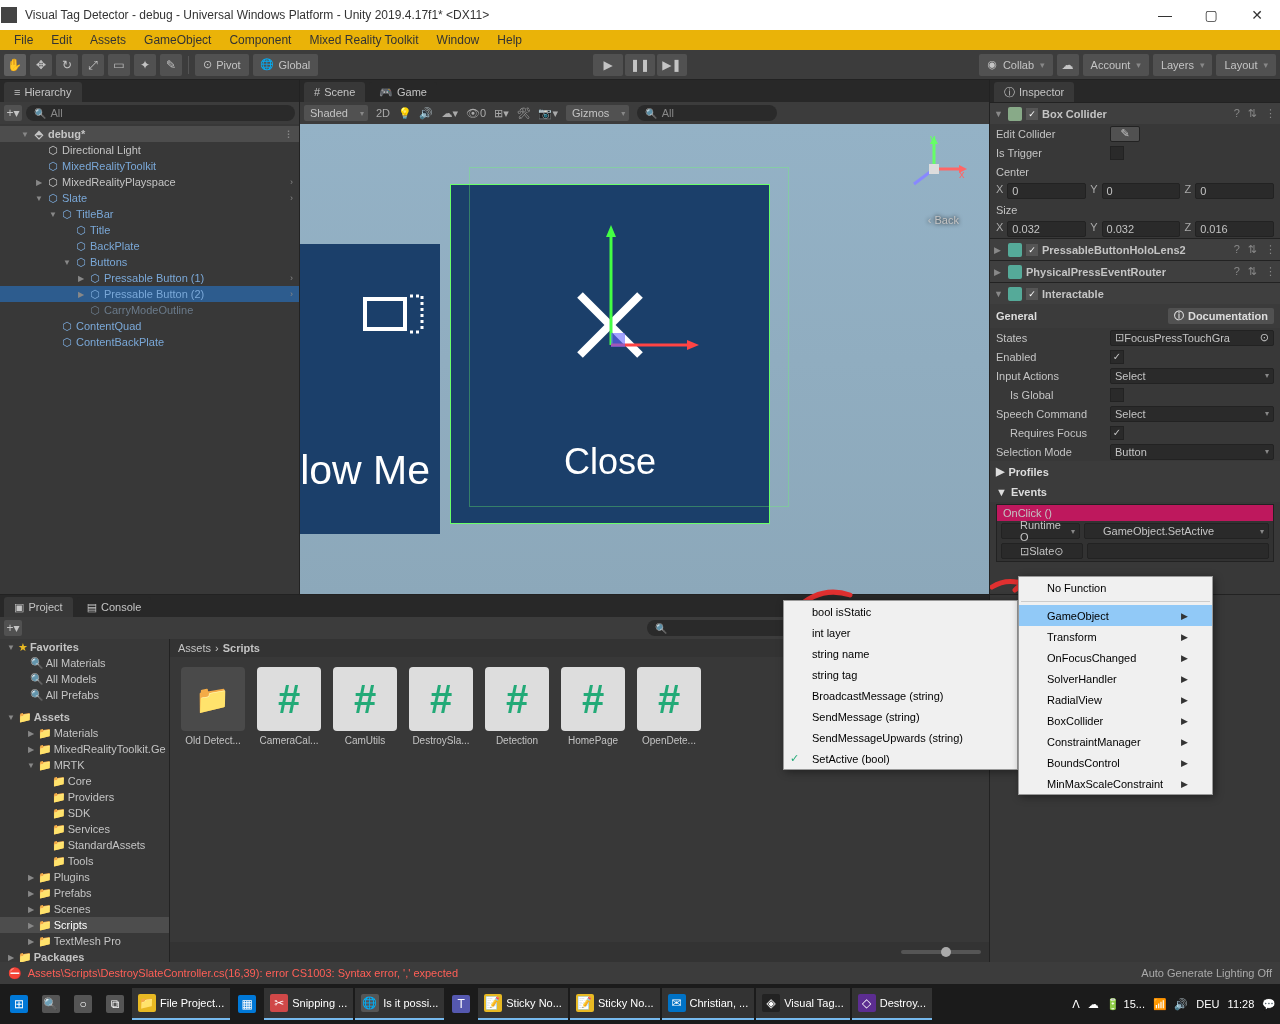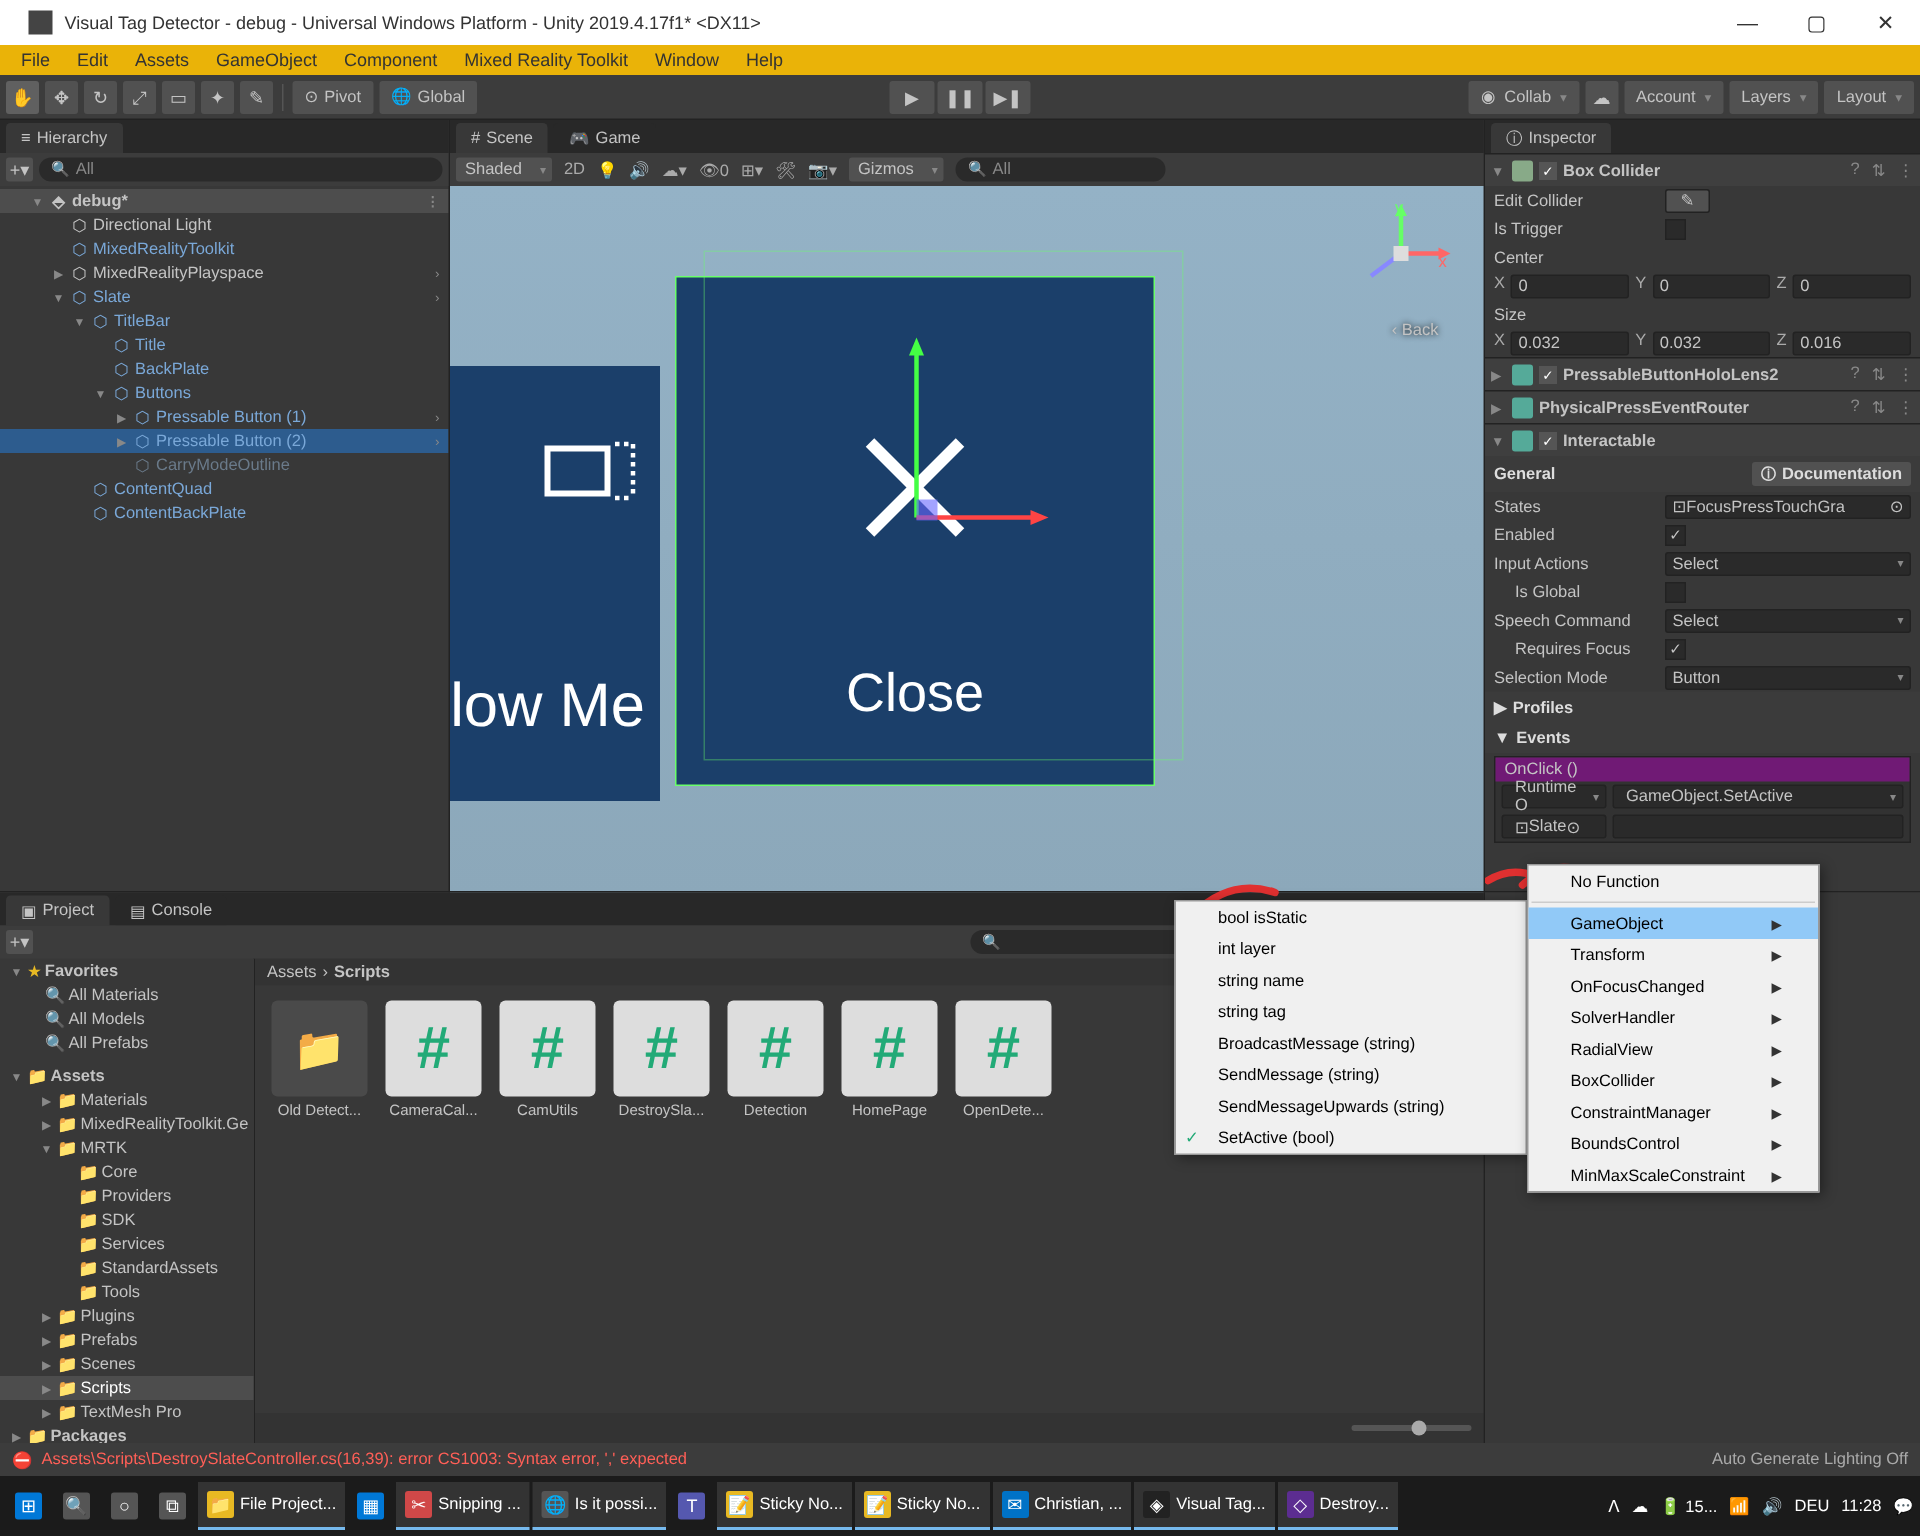--- a/index.html
+++ b/index.html
@@ -1,19 +1,19 @@
 <!DOCTYPE html>
 <html><head>
 <meta charset="utf-8">
 <style>
 * { margin: 0; padding: 0; box-sizing: border-box; font-family: "Segoe UI", Arial, sans-serif; font-size: 11px; }
 body { width: 1280px; height: 1024px; background: #383838; color: #c4c4c4; overflow: hidden; position: relative; }
 
 
-.titlebar { height: 30px; background: #fff; color: #333; display: flex; align-items: center; padding-left: 19px; }
+.titlebar { height: 30px; background: #fff; color: #333; display: flex; align-items: center; padding-left: 1px; }
 .titlebar .app-icon { width: 16px; height: 16px; background: #444; margin-right: 8px; }
 .titlebar .title-text { flex: 1; font-size: 12px; }
 .titlebar .win-btns { display: flex; }
 .titlebar .win-btn { width: 46px; height: 30px; display: flex; align-items: center; justify-content: center; color: #333; font-size: 14px; }
 
 
 .menubar { height: 20px; background: #eab308; color: #333; display: flex; align-items: center; padding: 0 6px; gap: 2px; }
 .menubar span { padding: 2px 8px; font-size: 12px; }
 
 
@@ -79,23 +79,23 @@
 .prop-field { flex: 1; height: 16px; background: #2a2a2a; border: 1px solid #222; border-radius: 2px; padding: 0 4px; display: flex; align-items: center; color: #c4c4c4; position: relative; }
 .prop-field.btn { background: #515151; justify-content: center; }
 .prop-field.drop::after { content: "▾"; position: absolute; right: 4px; color: #888; font-size: 8px; }
 .prop-chk { width: 14px; height: 14px; background: #2a2a2a; border: 1px solid #222; display:flex; align-items:center; justify-content:center; font-size:10px;}
 .xyz-group { display: flex; gap: 4px; flex: 1; }
 .xyz-group .lbl { color: #aaa; }
 .xyz-group .prop-field { flex: 1; }
 .section-label { padding: 4px 6px; font-weight: bold; color: #ddd; background: #3b3b3b; display:flex; align-items:center; gap:4px;}
 .doc-btn { margin-left: auto; height: 16px; padding: 0 6px; background: #515151; border-radius: 2px; font-size: 10px; display:flex; align-items:center; gap:4px;}
 .event-box { margin: 2px 6px; border: 1px solid #222; background: #323232; }
-.event-box .hdr { background: #701a75; padding: 2px 6px; }
+.event-box .hdr { background: #be185d; padding: 2px 6px; }
 .event-box .row { display: flex; gap: 4px; padding: 2px 4px; }
-.event-box .cell { flex: 1; height: 16px; background: #2a2a2a; border: 1px solid #222; border-radius: 2px; padding: 0 8px; display: flex; align-items: center; position:relative;}
+.event-box .cell { flex: 1; height: 16px; background: #2a2a2a; border: 1px solid #222; border-radius: 2px; padding: 0 18px; display: flex; align-items: center; position:relative;}
 .event-box .cell.drop::after { content:"▾"; position:absolute; right:4px; font-size:8px; color:#888;}
 
 
 .bottom { height: 383px; display: flex; border-top: 1px solid #222; }
 .project-panel { flex: 1; background: #383838; display: flex; flex-direction: column; border-right: 1px solid #222; }
 .pp-split { display: flex; flex: 1; overflow: hidden; }
 .asset-tree { width: 170px; background: #383838; border-right: 1px solid #222; overflow: auto; }
 .asset-tree .tree-row.selected { background: #4d4d4d; }
 .asset-content { flex: 1; display: flex; flex-direction: column; }
 .breadcrumb { height: 18px; padding: 2px 8px; font-size: 11px; color: #c4c4c4; background: #333; display:flex; align-items:center; gap:4px;}

